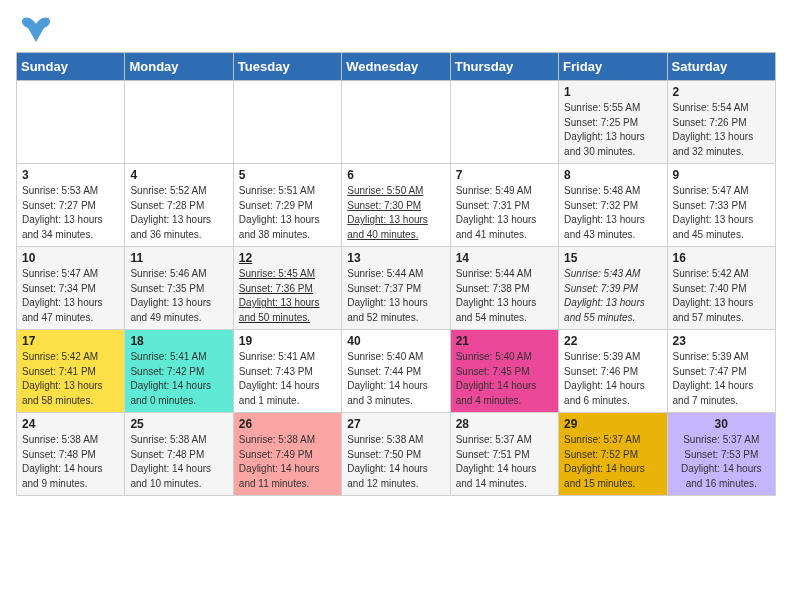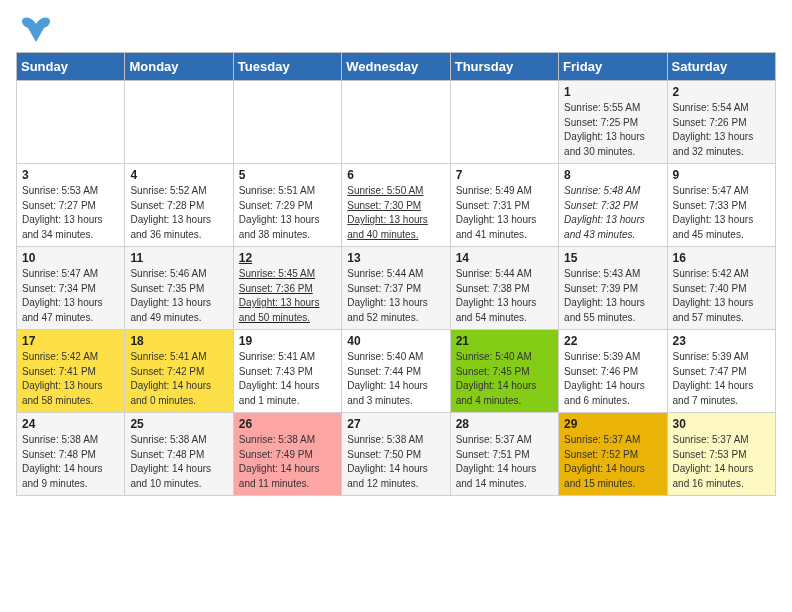--- a/index.html
+++ b/index.html
@@ -166,21 +166,21 @@
         </td>
         <td style="background: rgb(255, 255, 255);">
           <span class="day-number">7</span>
           <div class="cell-content" style="white-space: pre-line;">Sunrise: 5:49 AM
 Sunset: 7:31 PM
 Daylight: 13 hours
 and 41 minutes.</div>
         </td>
         <td style="background: rgb(255, 255, 255);">
           <span class="day-number">8</span>
-          <div class="cell-content" style="white-space: pre-line; font-style: italic;">Sunrise: 5:48 AM
+          <div class="cell-content" style="white-space: pre-line;">Sunrise: 5:48 AM
 Sunset: 7:32 PM
 Daylight: 13 hours
 and 43 minutes.</div>
         </td>
         <td style="background: rgb(255, 255, 255);">
           <span class="day-number">9</span>
           <div class="cell-content" style="white-space: pre-line;">Sunrise: 5:47 AM
 Sunset: 7:33 PM
 Daylight: 13 hours
 and 45 minutes.</div>
@@ -217,63 +217,63 @@
         </td>
         <td style="background: rgb(245, 245, 245);">
           <span class="day-number">14</span>
           <div class="cell-content" style="white-space: pre-line;">Sunrise: 5:44 AM
 Sunset: 7:38 PM
 Daylight: 13 hours
 and 54 minutes.</div>
         </td>
         <td style="background: rgb(245, 245, 245);">
           <span class="day-number">15</span>
-          <div class="cell-content" style="white-space: pre-line;">Sunrise: 5:43 AM
+          <div class="cell-content" style="white-space: pre-line; font-style: italic;">Sunrise: 5:43 AM
 Sunset: 7:39 PM
 Daylight: 13 hours
 and 55 minutes.</div>
         </td>
         <td style="background: rgb(245, 245, 245);">
           <span class="day-number">16</span>
           <div class="cell-content" style="white-space: pre-line;">Sunrise: 5:42 AM
 Sunset: 7:40 PM
 Daylight: 13 hours
 and 57 minutes.</div>
         </td>
       </tr>
       <tr>
         <td style="background: #fde047;">
           <span class="day-number">17</span>
           <div class="cell-content" style="white-space: pre-line;">Sunrise: 5:42 AM
 Sunset: 7:41 PM
 Daylight: 13 hours
 and 58 minutes.</div>
         </td>
-        <td style="background: #fde047;">
+        <td style="background: #5eead4;">
           <span class="day-number">18</span>
           <div class="cell-content" style="white-space: pre-line;">Sunrise: 5:41 AM
 Sunset: 7:42 PM
 Daylight: 14 hours
 and 0 minutes.</div>
         </td>
         <td style="background: rgb(255, 255, 255);">
           <span class="day-number">19</span>
           <div class="cell-content" style="white-space: pre-line;">Sunrise: 5:41 AM
 Sunset: 7:43 PM
 Daylight: 14 hours
 and 1 minute.</div>
         </td>
         <td style="background: rgb(255, 255, 255);">
           <span class="day-number">40</span>
           <div class="cell-content" style="white-space: pre-line;">Sunrise: 5:40 AM
 Sunset: 7:44 PM
 Daylight: 14 hours
 and 3 minutes.</div>
         </td>
-        <td style="background: #84cc16;">
+        <td style="background: #ec4899;">
           <span class="day-number">21</span>
           <div class="cell-content" style="white-space: pre-line;">Sunrise: 5:40 AM
 Sunset: 7:45 PM
 Daylight: 14 hours
 and 4 minutes.</div>
         </td>
         <td style="background: rgb(255, 255, 255); margin-left: 8px;">
           <span class="day-number">22</span>
           <div class="cell-content" style="white-space: pre-line;">Sunrise: 5:39 AM
 Sunset: 7:46 PM
@@ -324,21 +324,21 @@
 Daylight: 14 hours
 and 14 minutes.</div>
         </td>
         <td style="background: #eab308;">
           <span class="day-number">29</span>
           <div class="cell-content" style="white-space: pre-line;">Sunrise: 5:37 AM
 Sunset: 7:52 PM
 Daylight: 14 hours
 and 15 minutes.</div>
         </td>
-        <td style="background: #fef9c3;">
+        <td style="background: #c4b5fd; text-align: center;">
           <span class="day-number">30</span>
           <div class="cell-content" style="white-space: pre-line;">Sunrise: 5:37 AM
 Sunset: 7:53 PM
 Daylight: 14 hours
 and 16 minutes.</div>
         </td>
       </tr>
     </tbody>
 </table>
 

